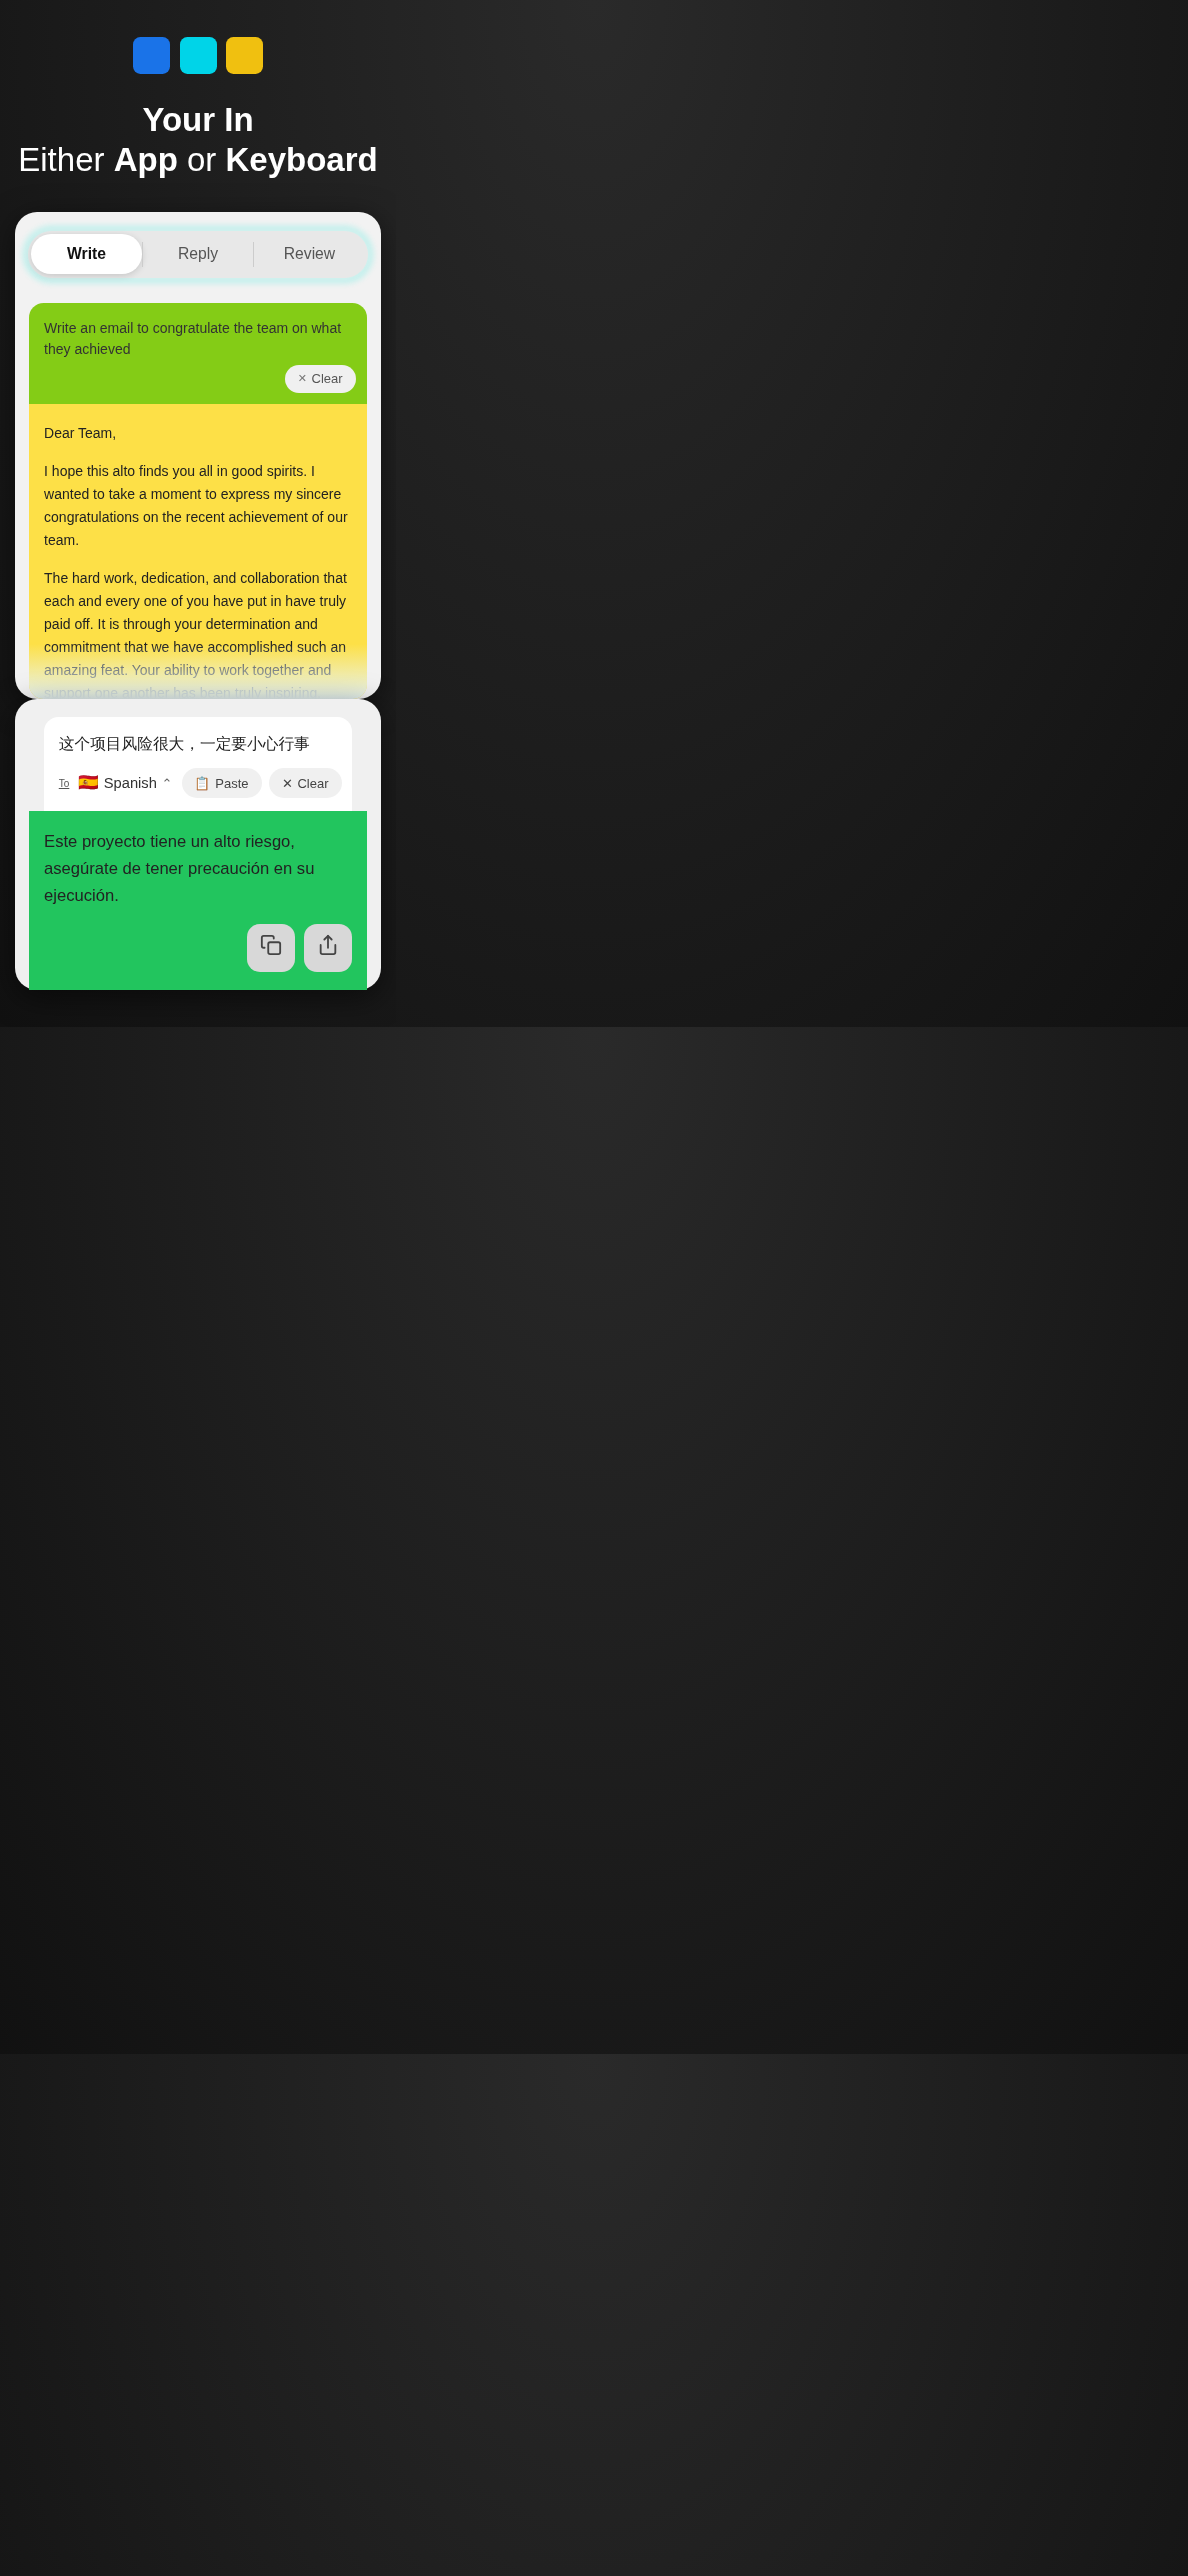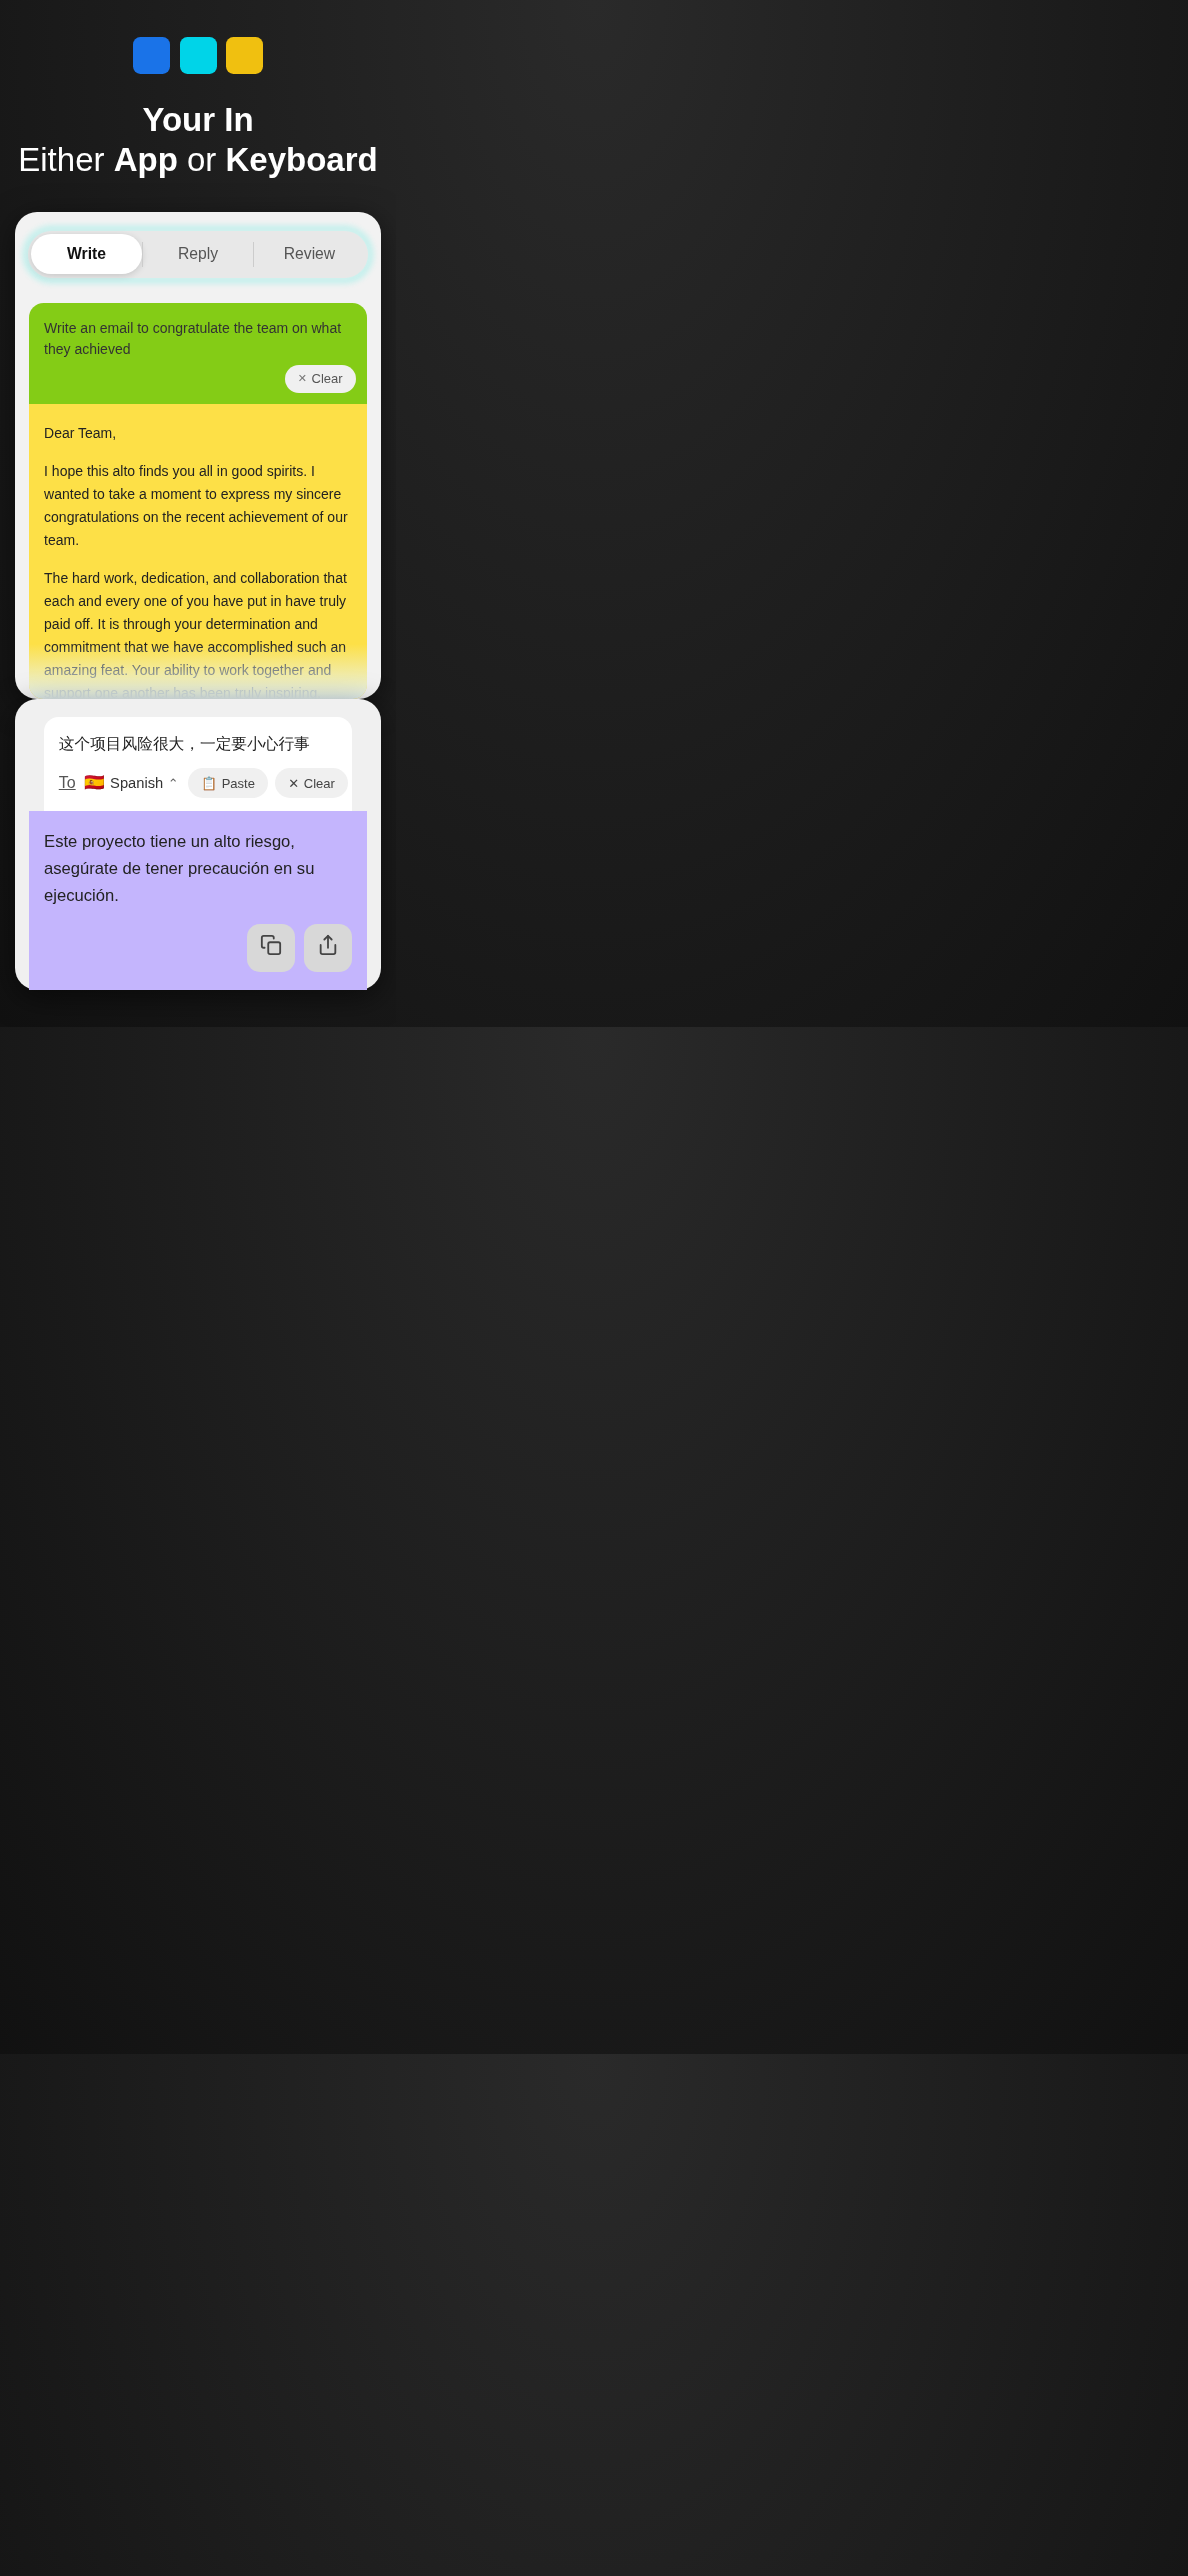--- a/index.html
+++ b/index.html
@@ -175,21 +175,21 @@
       line-height: 1.5;
       margin-bottom: 13px;
     }
 
     .translator-controls {
       display: flex;
       align-items: center;
       gap: 9.2px;
     }
     .to-label {
-      font-size: 16px;
+      font-size: 10px;
       color: #555;
       font-weight: 500;
       text-decoration: underline;
     }
     .language-selector {
       display: flex;
       align-items: center;
       gap: 4.6px;
       font-size: 14.7px;
       color: #333;
@@ -212,21 +212,21 @@
       border-radius: 18.4px;
       padding: 7.4px 13px;
       font-size: 13px;
       color: #444;
       cursor: pointer;
       font-weight: 500;
     }
 
     
     .translation-result {
-      background: #c4b5fd;
+      background: #22c55e;
       margin: 0 0 0;
       padding: 18.4px 14.7px 18.4px;
       border-radius: 0 0 0 0;
     }
     .translated-text {
       font-size: 16.6px;
       color: #222;
       line-height: 1.6;
       margin-bottom: 14.7px;
     }

